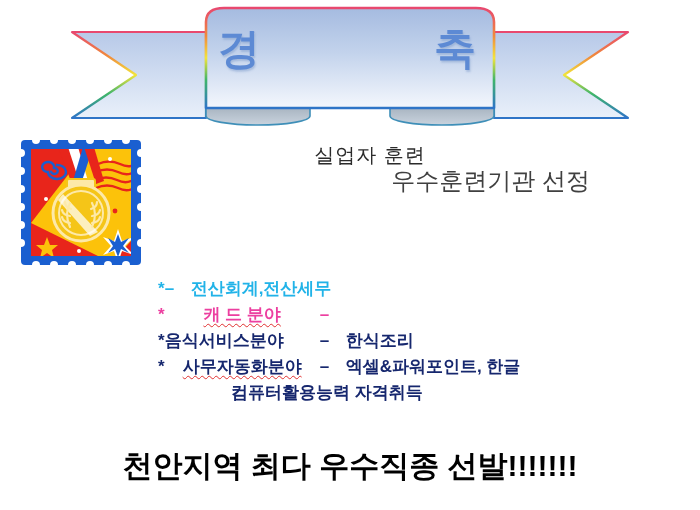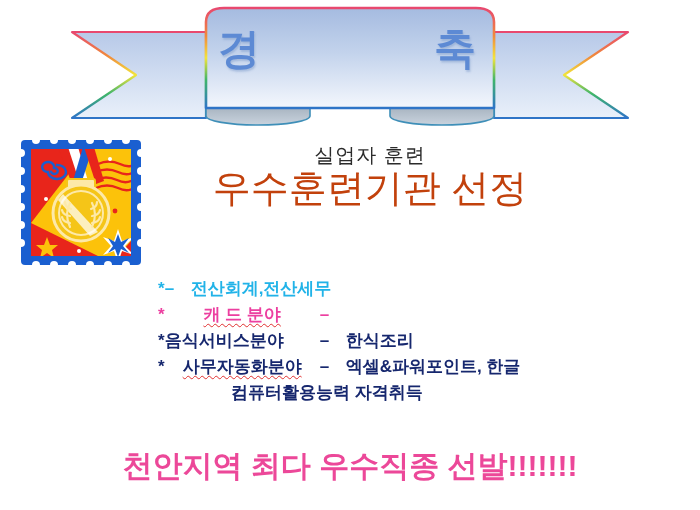--- a/index.html
+++ b/index.html
@@ -62,24 +62,25 @@
     width: 440px;
     text-align: center;
   }
   #heading-sub {
     font-size: 20px;
     color: #2b2b2b;
     letter-spacing: 1px;
     line-height: 1.2;
   }
   #heading-main {
-    font-size: 38px;
-    color: #c2410c;
+    font-size: 24px;
+    color: #404040;
     letter-spacing: 0px;
     line-height: 1.15;
+    text-align: right;
   }
 
   
   #course-list {
     position: absolute;
     left: 158px;
     top: 276px;
     width: 480px;
     font-weight: bold;
     font-size: 17px;
@@ -294,13 +295,13 @@
     <div class="course-row">
       <span class="course-bullet">*</span>
       <span class="course-label squiggle">사무자동화분야</span>
       <span class="course-dash">–</span>
       <span class="course-value">엑셀&amp;파워포인트, 한글</span>
     </div>
     <span class="course-cont">컴퓨터활용능력 자격취득</span>
   </div>
 </div>
 
-<div id="bottom-headline" style="color: #ec4899;">천안지역 최다 우수직종 선발!!!!!!!</div>
+<div id="bottom-headline" style="color: #000000;">천안지역 최다 우수직종 선발!!!!!!!</div>
 
 </body></html>

